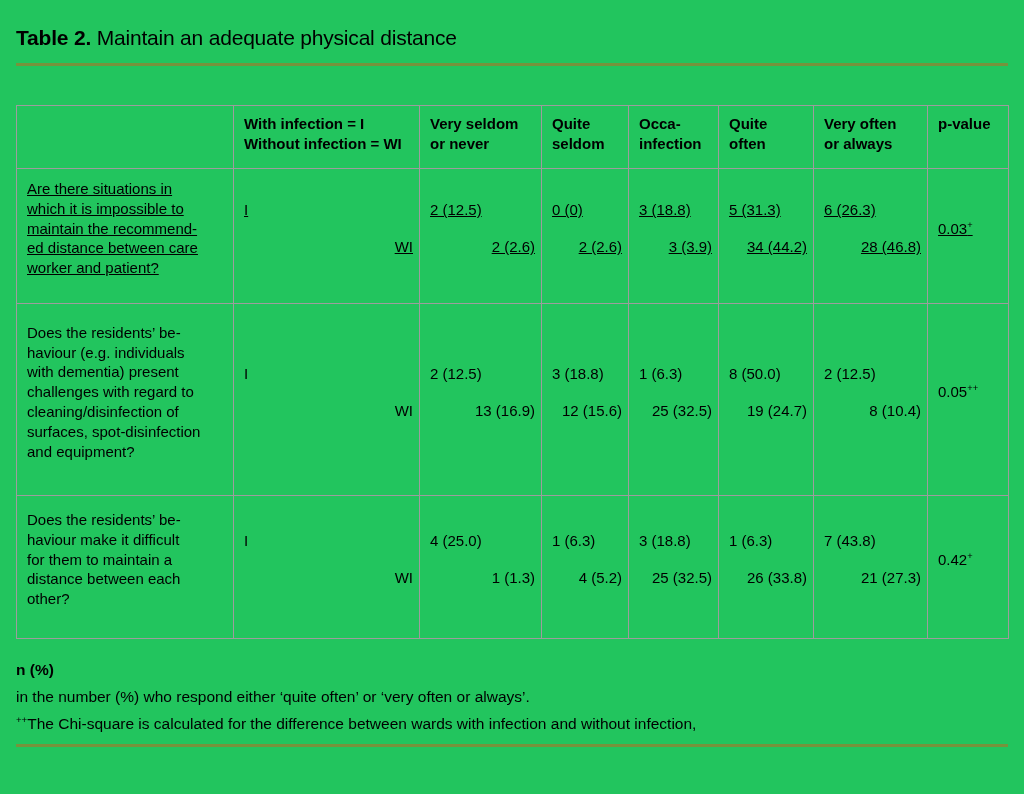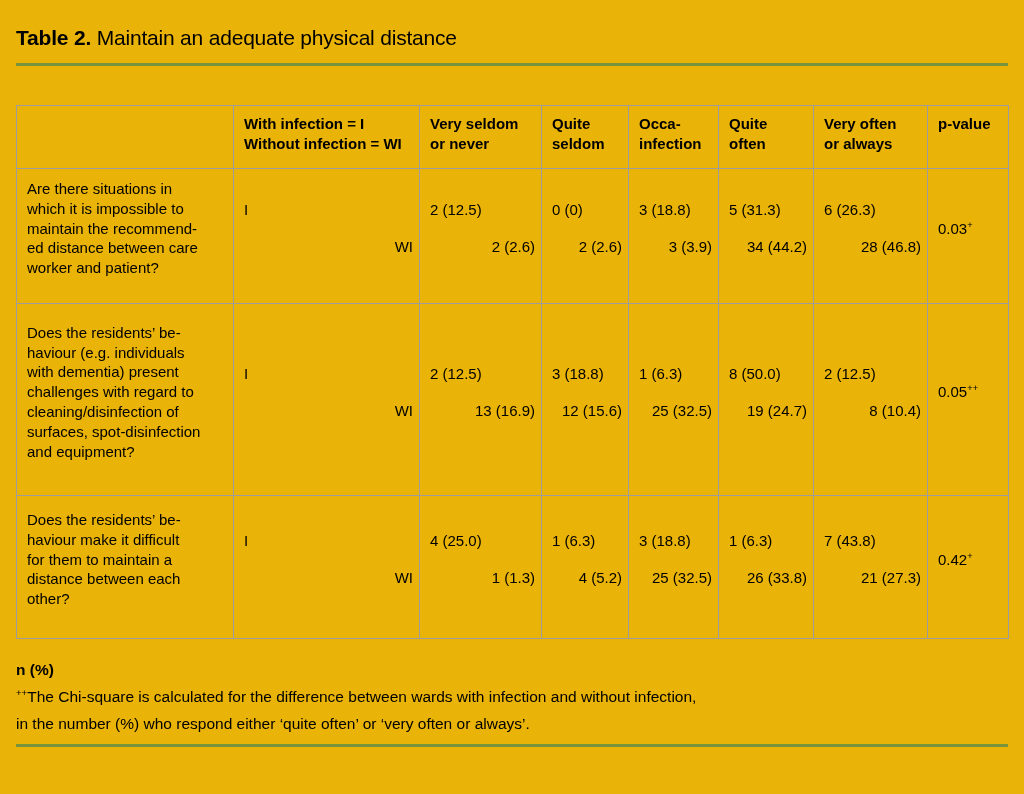--- a/index.html
+++ b/index.html
@@ -7,21 +7,21 @@
     padding: 0;
     background: #ffffff;
     font-family: "Liberation Sans", sans-serif;
     color: #000000;
   }
   .page {
     width: 1024px;
     height: 794px;
     box-sizing: border-box;
     padding: 0 16px;
-    background: #eab308;
+    background: #22c55e;
     overflow: hidden;
   }
   .caption {
     margin: 0;
     padding-top: 26px;
     font-size: 21px;
     font-weight: 400;
     letter-spacing: -0.2px;
   }
   .caption .cap-label { font-weight: 700; }
@@ -47,21 +47,21 @@
     box-sizing: border-box;
   }
   table.data th {
     font-weight: 700;
     text-align: left;
     vertical-align: top;
     padding-top: 8px;
     white-space: pre-line;
   }
   tr.header-row { height: 60px; }
-  tr.body-row-0 { height: 135px; }
+  tr.body-row-0 { height: 135px; text-decoration: underline; }
   tr.body-row-1 { height: 192px; }
   tr.body-row-2 { height: 143px; }
   td.question {
     vertical-align: middle;
     white-space: pre-line;
   }
   td.group, td.value, td.pvalue {
     vertical-align: middle;
   }
   td.group { padding-left: 12px; }
@@ -214,19 +214,19 @@
           <div>7 (43.8)</div>
           <div class="line2">21 (27.3)</div>
         </td>
         <td class="pvalue"><span>0.42</span><sup class="marker">+</sup></td>
       </tr>
     </tbody>
   </table>
 
   <div class="footnotes">
     <p class="fn bold">n (%)</p>
+    <p class="fn">in the number (%) who respond either ‘quite often’ or ‘very often or always’.</p>
     <p class="fn"><sup class="marker">++</sup><span>The Chi-square is calculated for the difference between wards with infection and without infection,</span></p>
-    <p class="fn">in the number (%) who respond either ‘quite often’ or ‘very often or always’.</p>
   </div>
 
   <div class="rule bottom"></div>
 
 </div>
 
 </body></html>

